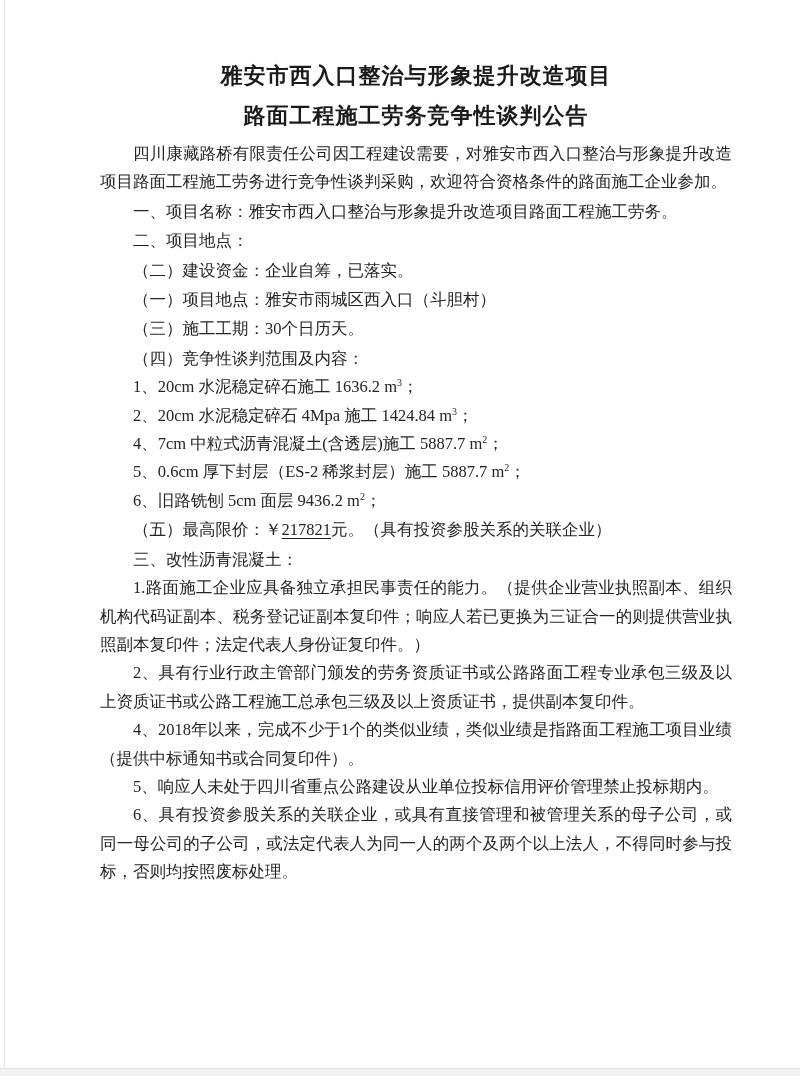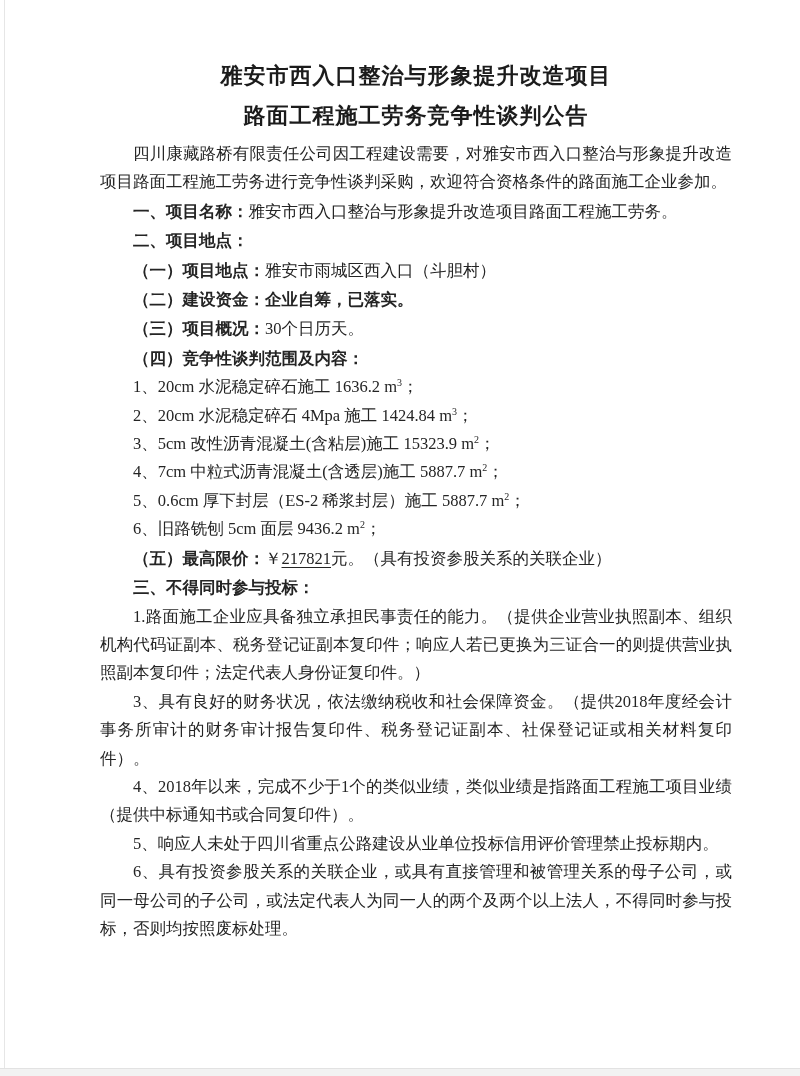--- a/index.html
+++ b/index.html
@@ -39,21 +39,21 @@
   .para {
     margin: 0;
     font-size: 16.5px;
     line-height: 28.4px;
     color: #242424;
     text-indent: 2em;
     text-align: justify;
     font-family: "Liberation Serif", "DejaVu Serif", serif;
   }
   .para .bold {
-    font-weight: 700;
+    font-weight: 400;
     font-family: "Liberation Sans", "DejaVu Sans", sans-serif;
   }
   .para .underline {
     text-decoration: underline;
     text-underline-offset: 3px;
   }
   .para sup {
     font-size: 10px;
     line-height: 0;
     vertical-align: super;
@@ -65,31 +65,30 @@
 <div class="page-edge-left"></div>
 <div class="page-edge-bottom"></div>
 
 <div class="doc">
   <h1 class="title">雅安市西入口整治与形象提升改造项目</h1>
   <h1 class="title">路面工程施工劳务竞争性谈判公告</h1>
   <div class="body-block">
       <p class="para"><span>四川康藏路桥有限责任公司因工程建设需要，对雅安市西入口整治与形象提升改造项目路面工程施工劳务进行竞争性谈判采购，欢迎符合资格条件的路面施工企业参加。</span></p>
       <p class="para"><span class="bold">一、项目名称：</span><span>雅安市西入口整治与形象提升改造项目路面工程施工劳务。</span></p>
       <p class="para"><span class="bold">二、项目地点：</span></p>
+      <p class="para"><span class="bold">（二）建设资金：</span><span class="bold">企业自筹，已落实。</span></p>
       <p class="para"><span class="bold">（一）项目地点：</span><span>雅安市雨城区西入口（斗胆村）</span></p>
-      <p class="para"><span class="bold">（二）建设资金：</span><span class="bold">企业自筹，已落实。</span></p>
-      <p class="para"><span class="bold">（三）项目概况：</span><span>30个日历天。</span></p>
+      <p class="para"><span class="bold">（三）施工工期：</span><span>30个日历天。</span></p>
       <p class="para"><span class="bold">（四）竞争性谈判范围及内容：</span></p>
       <p class="para"><span>1、20cm 水泥稳定碎石施工 1636.2 m</span><sup>3</sup><span>；</span></p>
       <p class="para"><span>2、20cm 水泥稳定碎石 4Mpa 施工 1424.84 m</span><sup>3</sup><span>；</span></p>
-      <p class="para"><span>3、5cm 改性沥青混凝土(含粘层)施工 15323.9 m</span><sup>2</sup><span>；</span></p>
       <p class="para"><span>4、7cm 中粒式沥青混凝土(含透层)施工 5887.7 m</span><sup>2</sup><span>；</span></p>
       <p class="para"><span>5、0.6cm 厚下封层（ES-2 稀浆封层）施工 5887.7 m</span><sup>2</sup><span>；</span></p>
       <p class="para"><span>6、旧路铣刨 5cm 面层 9436.2 m</span><sup>2</sup><span>；</span></p>
       <p class="para"><span class="bold">（五）最高限价：</span><span>￥</span><span class="underline">217821</span><span>元。（具有投资参股关系的关联企业）</span></p>
-      <p class="para"><span class="bold">三、不得同时参与投标：</span></p>
+      <p class="para"><span class="bold">三、改性沥青混凝土：</span></p>
       <p class="para"><span>1.路面施工企业应具备独立承担民事责任的能力。（提供企业营业执照副本、组织机构代码证副本、税务登记证副本复印件；响应人若已更换为三证合一的则提供营业执照副本复印件；法定代表人身份证复印件。）</span></p>
-      <p class="para"><span>3、具有良好的财务状况，依法缴纳税收和社会保障资金。（提供2018年度经会计事务所审计的财务审计报告复印件、税务登记证副本、社保登记证或相关材料复印件）。</span></p>
+      <p class="para"><span>2、具有行业行政主管部门颁发的劳务资质证书或公路路面工程专业承包三级及以上资质证书或公路工程施工总承包三级及以上资质证书，提供副本复印件。</span></p>
       <p class="para"><span>4、2018年以来，完成不少于1个的类似业绩，类似业绩是指路面工程施工项目业绩（提供中标通知书或合同复印件）。</span></p>
       <p class="para"><span>5、响应人未处于四川省重点公路建设从业单位投标信用评价管理禁止投标期内。</span></p>
       <p class="para"><span>6、具有投资参股关系的关联企业，或具有直接管理和被管理关系的母子公司，或同一母公司的子公司，或法定代表人为同一人的两个及两个以上法人，不得同时参与投标，否则均按照废标处理。</span></p>
     </div>
 </div>
 
 </body></html>

